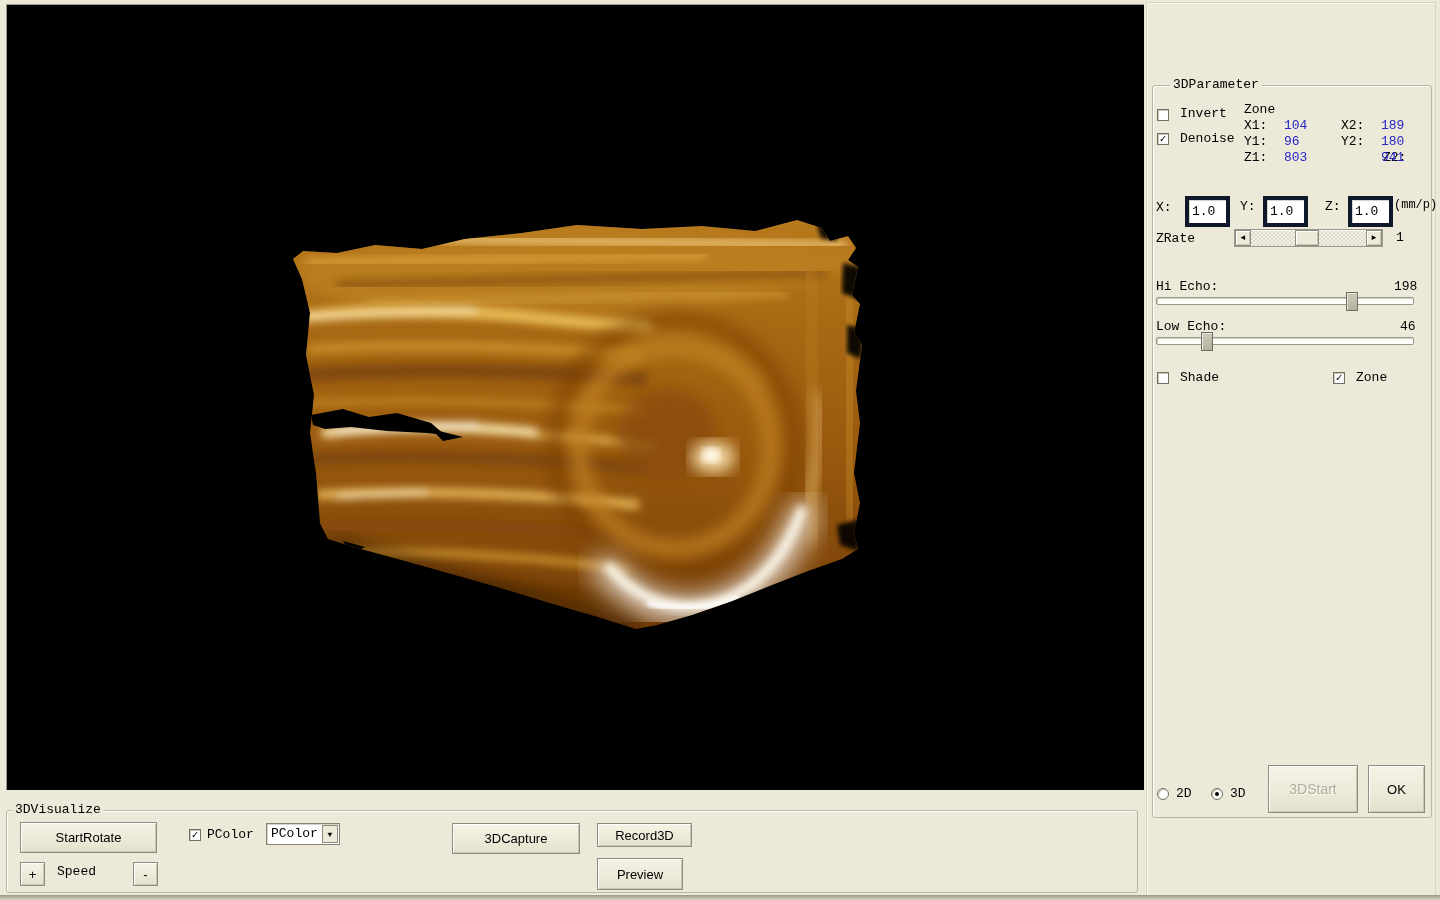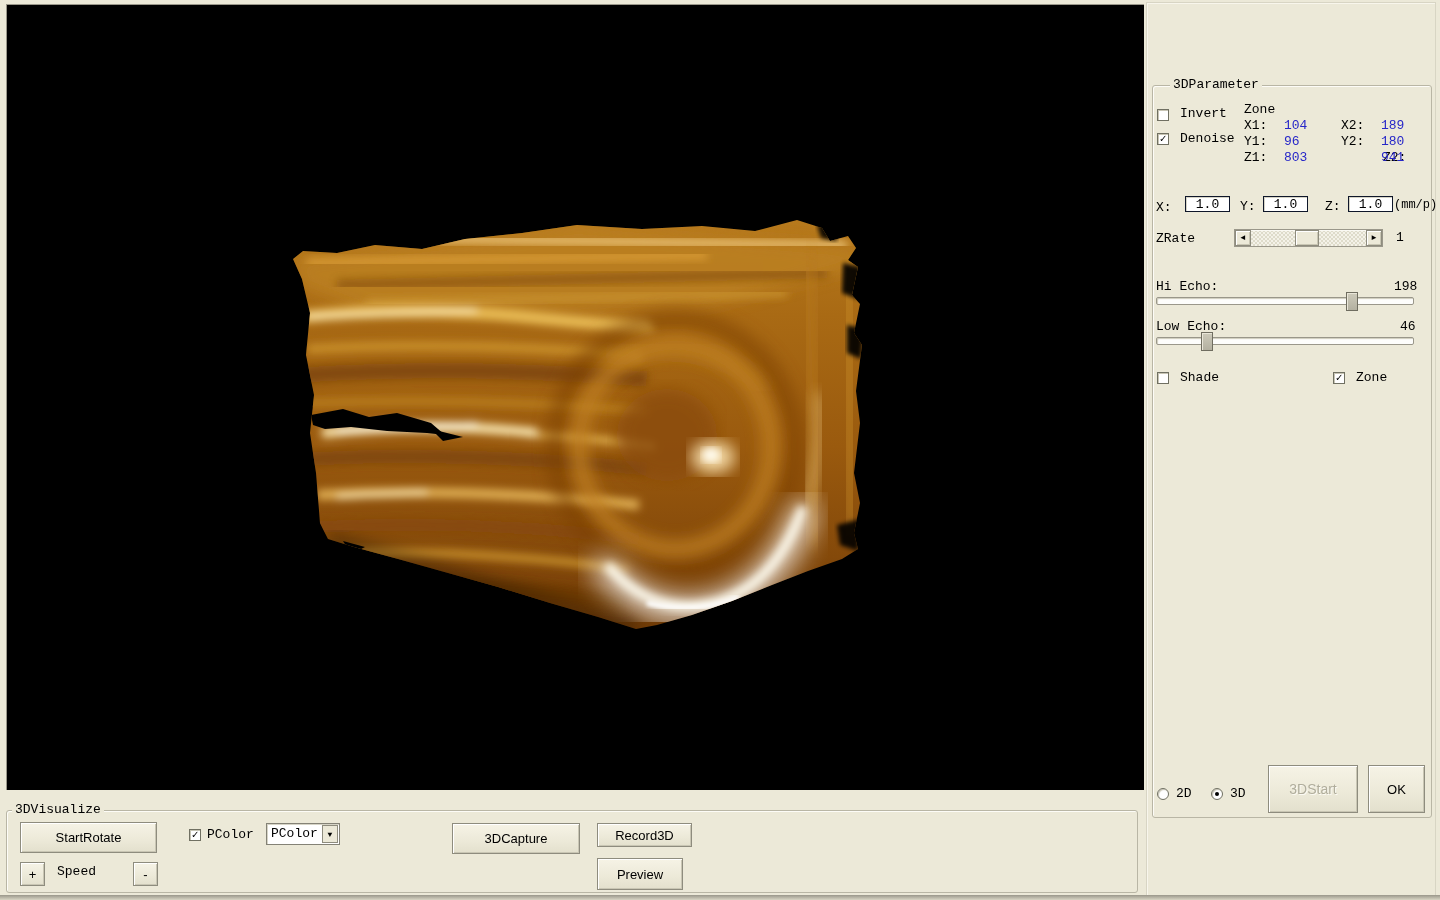--- a/index.html
+++ b/index.html
@@ -72,27 +72,26 @@
   }
   .radio.on::after {
     content:""; position:absolute; left:3px; top:3px;
     width:4px; height:4px; border-radius:50%; background:#000;
   }
 
   .lbl { position:absolute; white-space:nowrap; line-height:15px; }
   .val-blue { color:#2626c8; }
 
   .edit {
-    position:absolute; height:16px;
+    position:absolute; height:31px;
     background:#fff;
-    border:1px solid #0f172a;
+    border:4px solid #0f172a;
     box-shadow:inset 1px 1px 0 #d6d4c6;
     font-family:inherit; font-size:13px; padding:1px 3px;
     color:#000;
-    text-align:center;
   }
 
   .slider-track {
     position:absolute; height:8px;
     background:#fdfdfb;
     border:1px solid #9a978a;
     border-radius:2px;
     box-shadow:inset 1px 1px 1px #cfccbc;
     cursor:pointer;
   }

